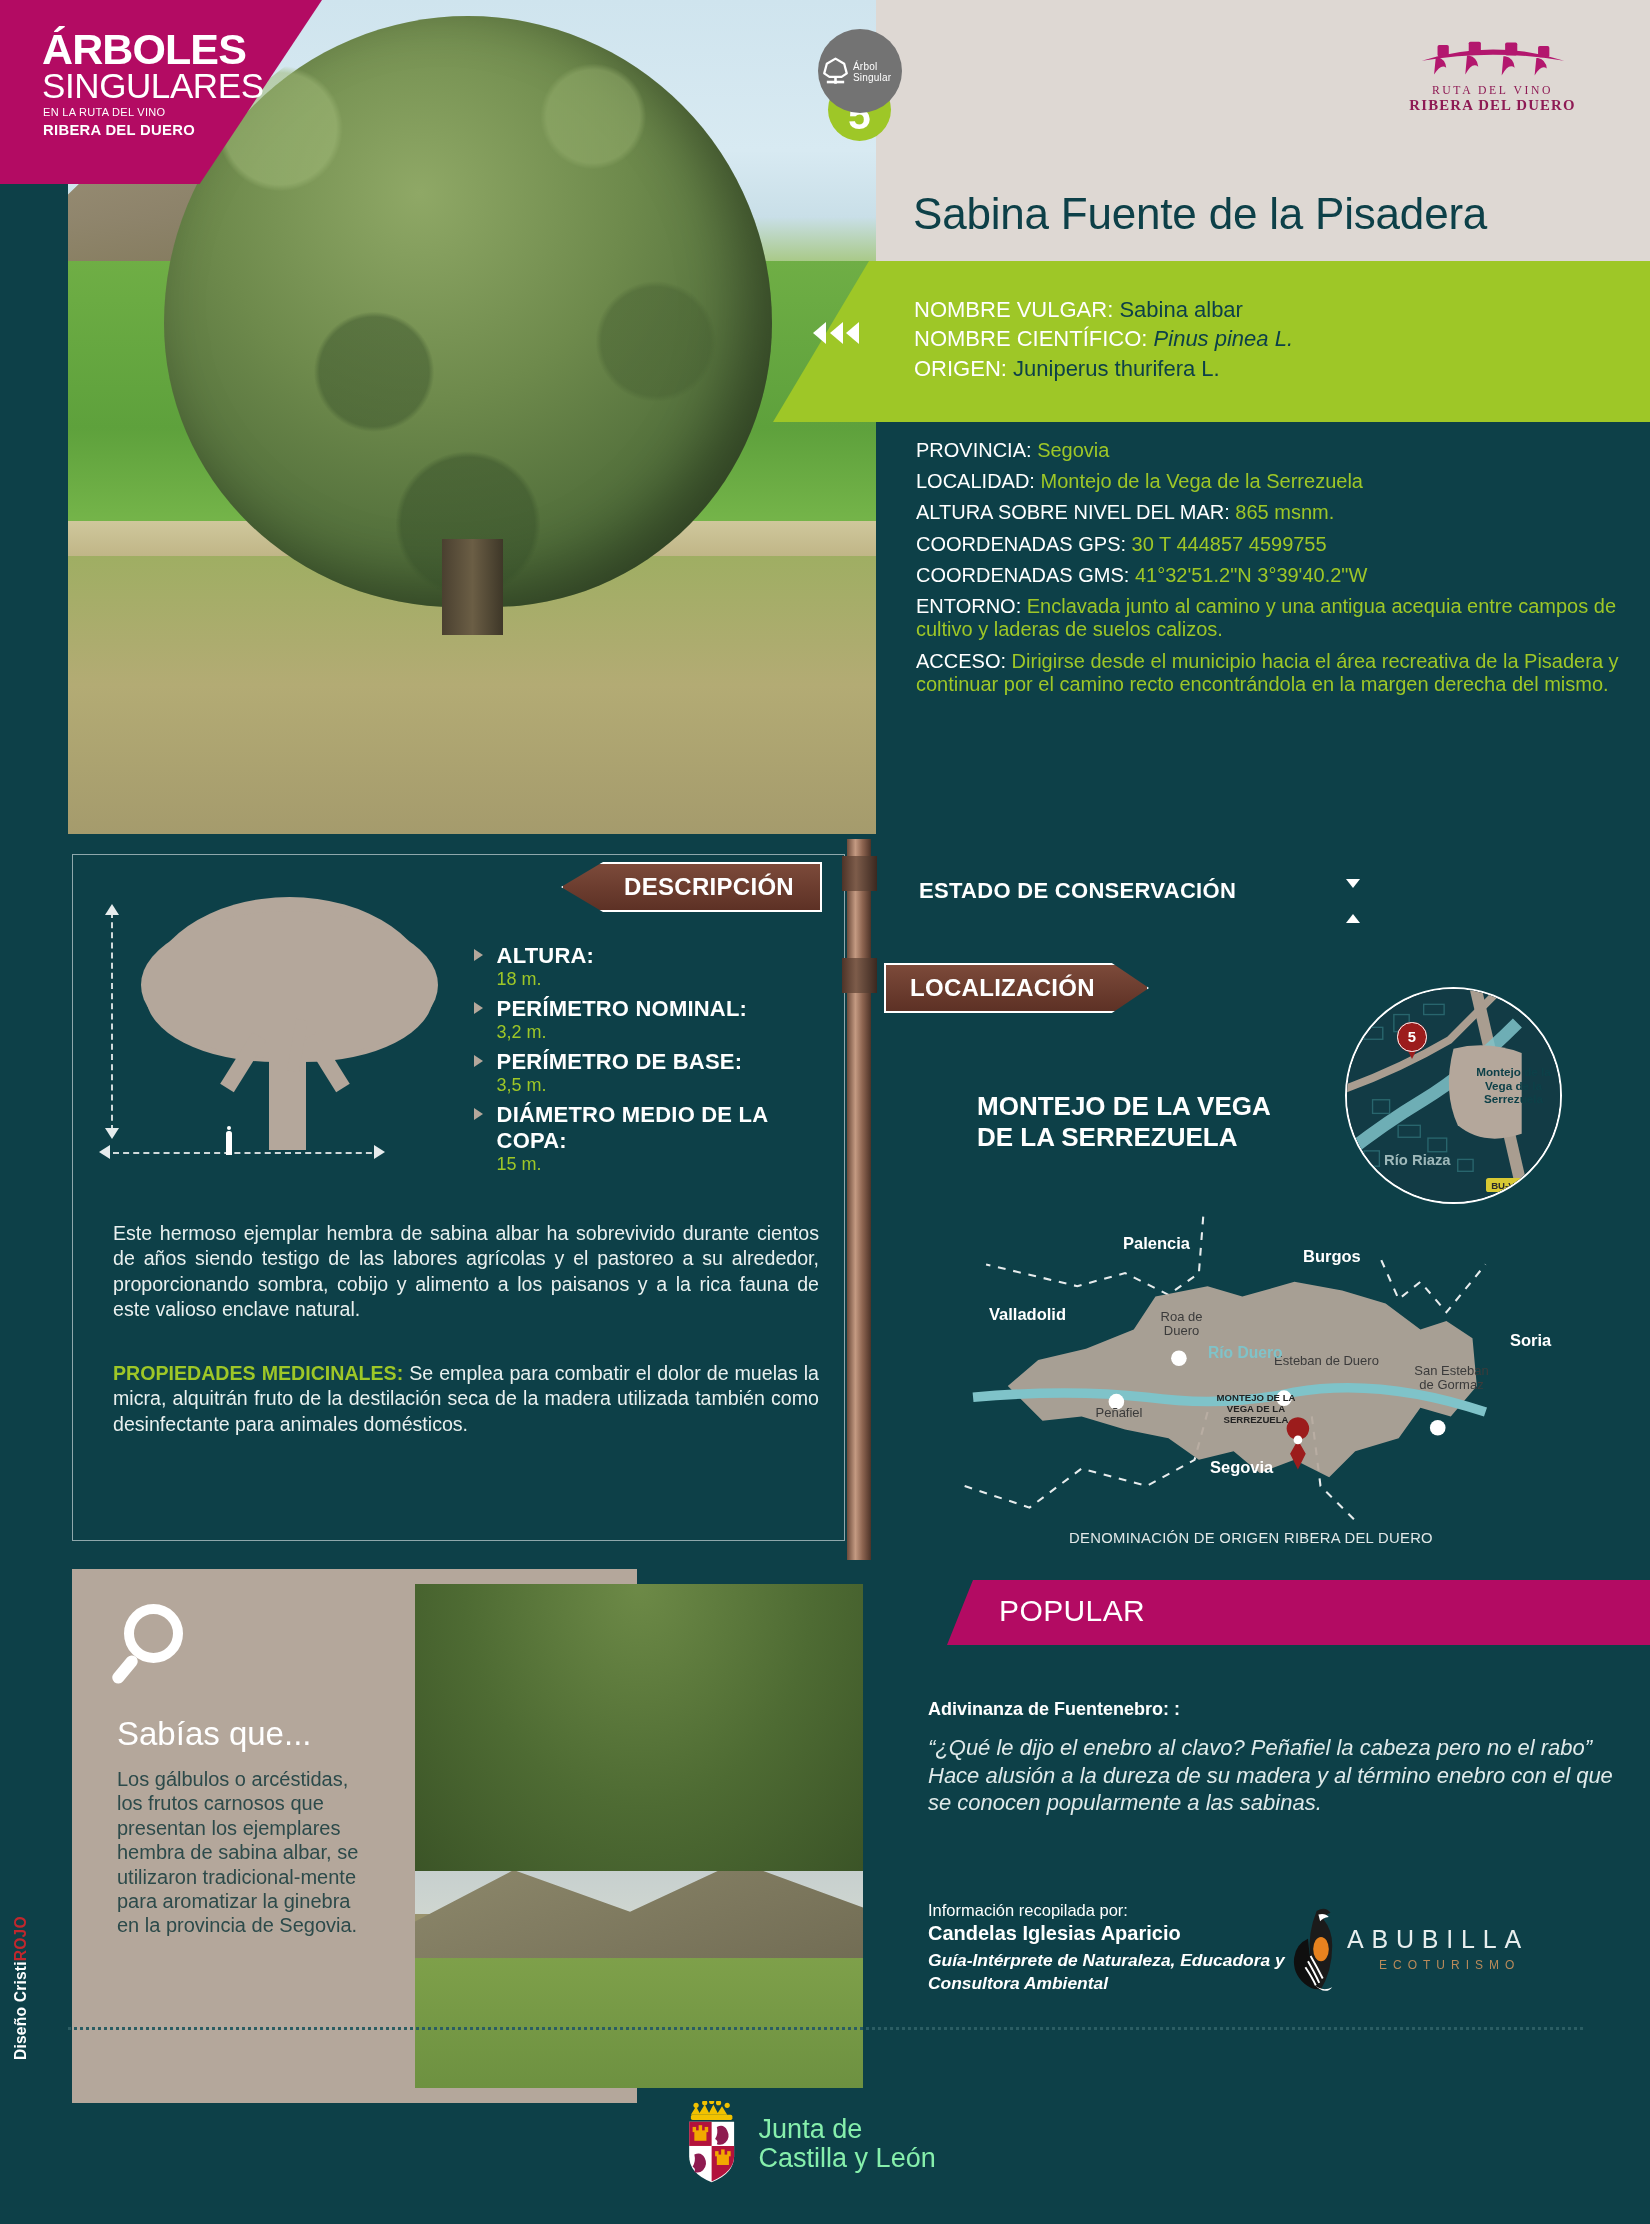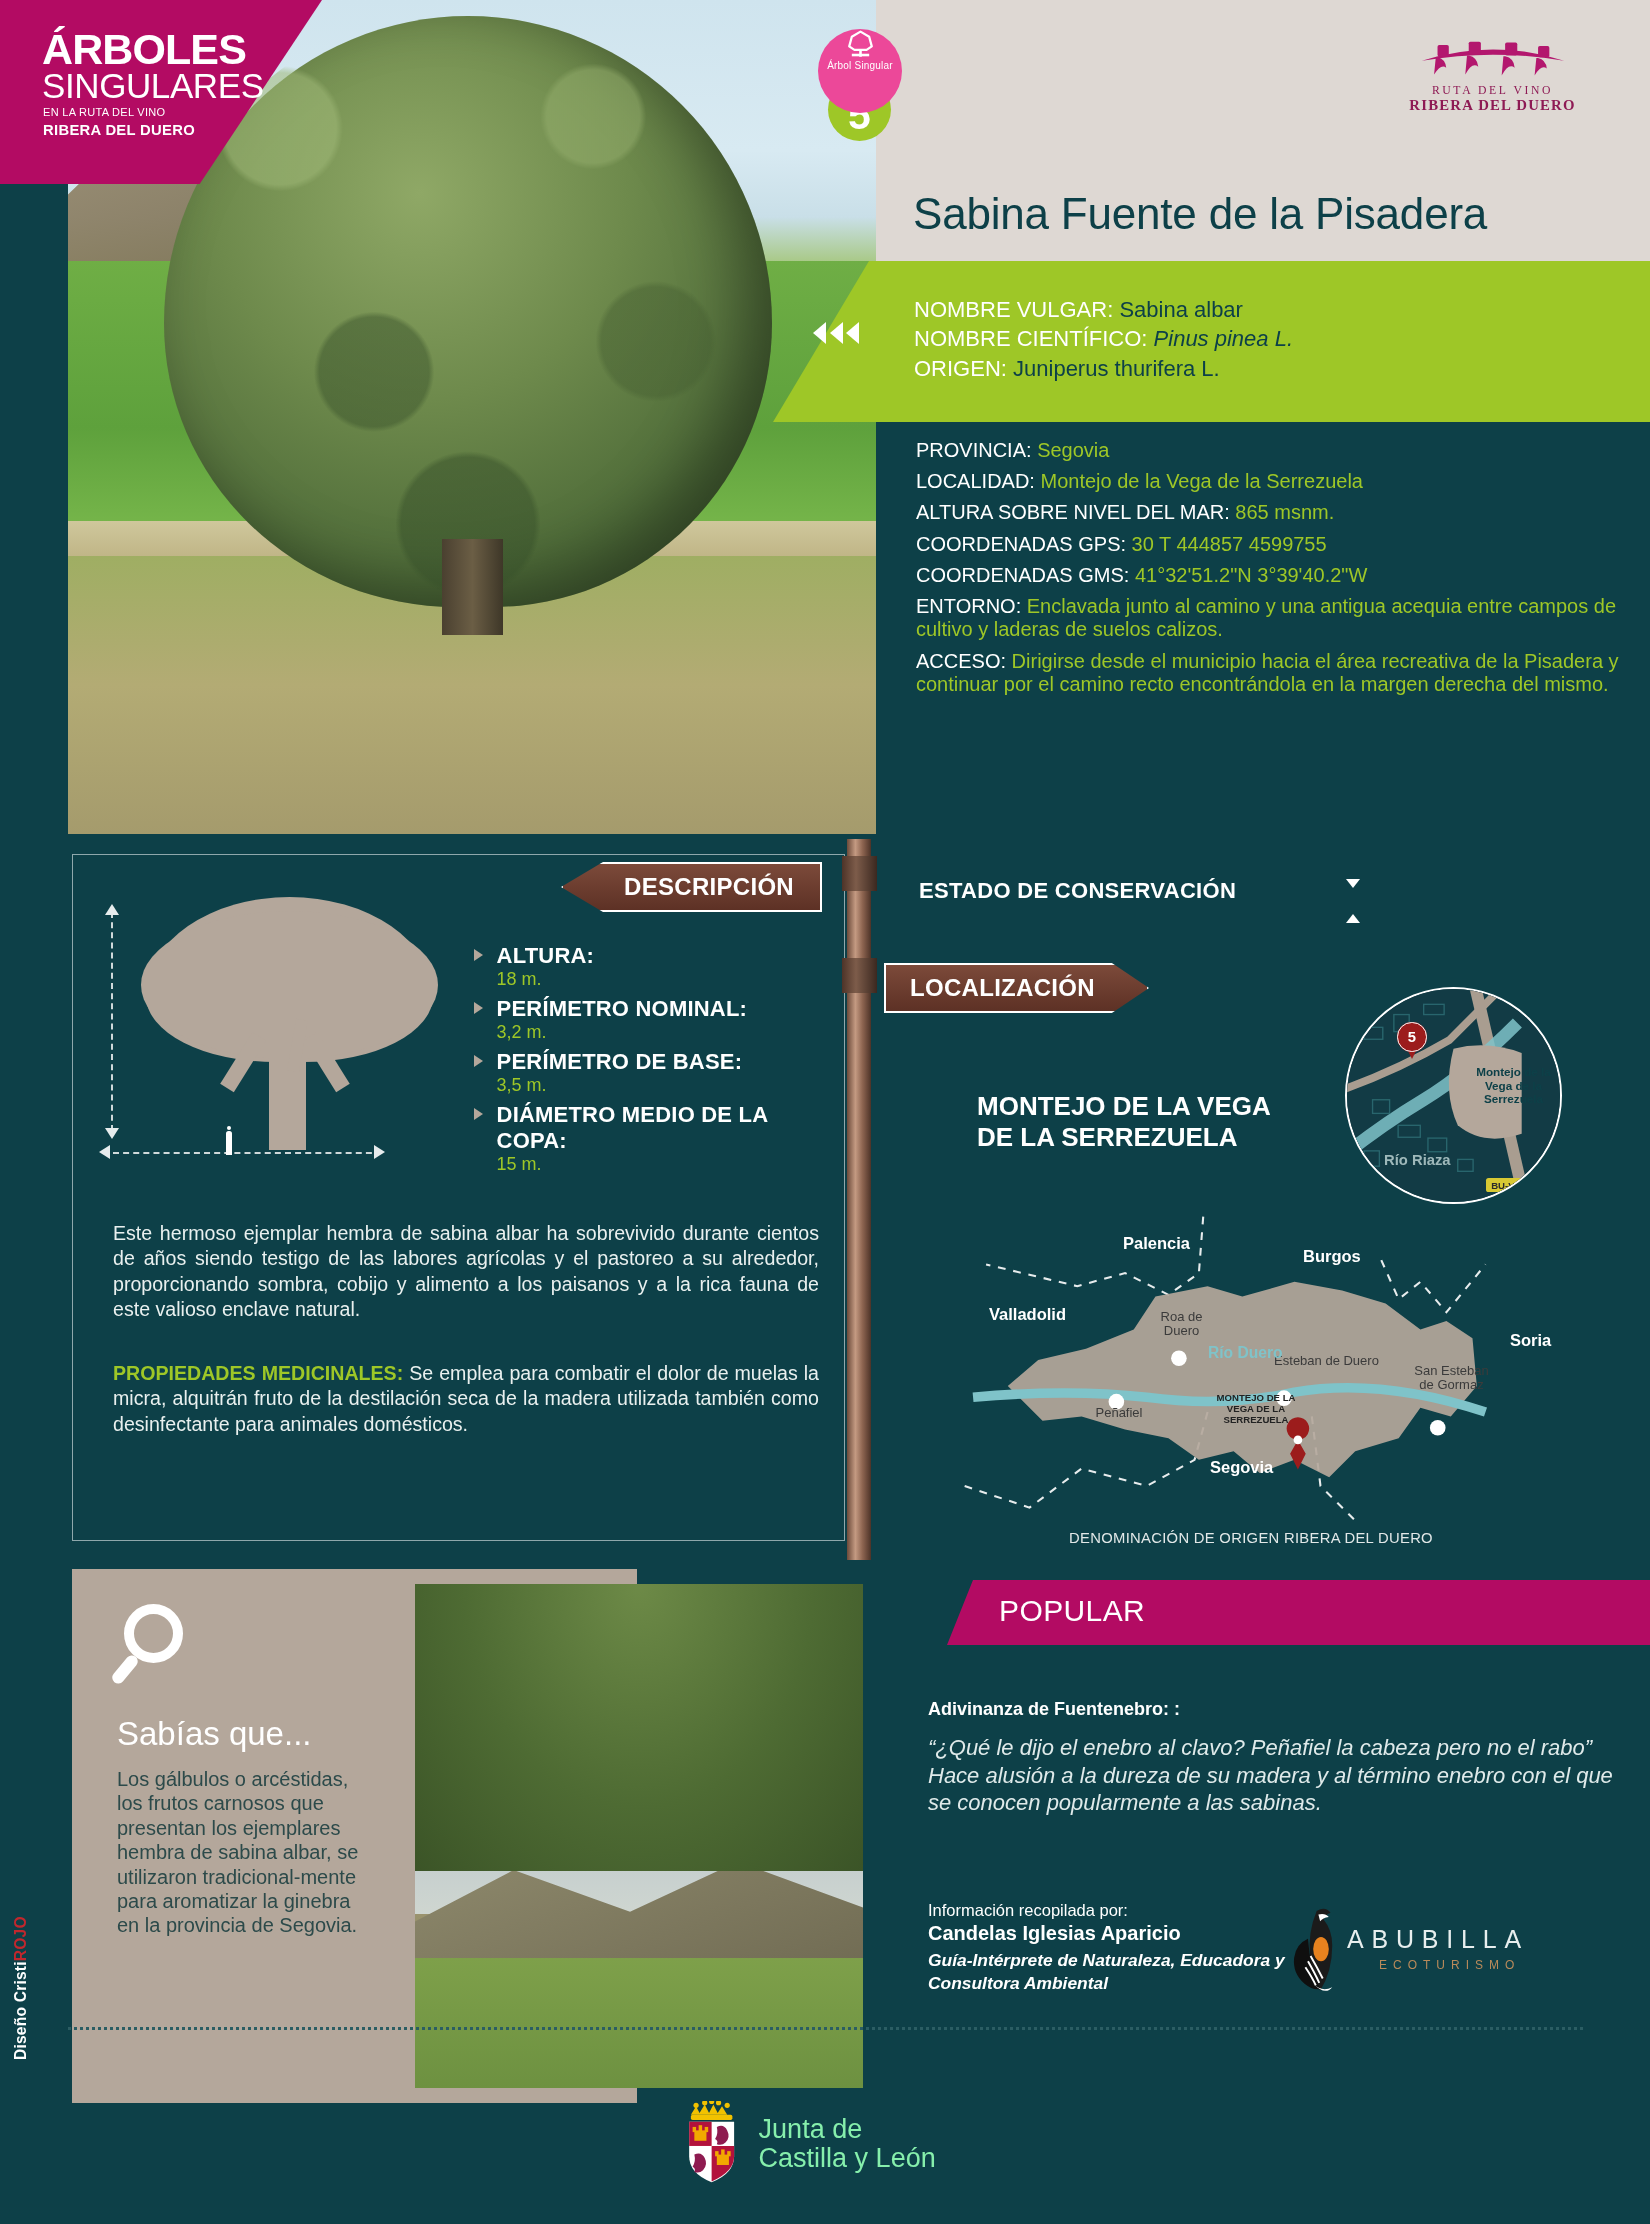--- a/index.html
+++ b/index.html
@@ -67,22 +67,22 @@
   }
   .poster-title {
     position:absolute; left:913px; top:189px; width:721px; height:64px;
     color:#0d4048; font-size:44px; font-weight:400; letter-spacing:-0.2px;
     font-family:"Liberation Sans", sans-serif;
     white-space:nowrap;
   }
 
   .badge-circle {
     position:absolute; left:818px; top:29px; width:84px; height:84px;
-    border-radius:50%; background:#ec4899; z-index:6;
-    display:flex; flex-direction:column; align-items:center; justify-content:flex-start;
+    border-radius:50%; background:#737373; z-index:6;
+    display:flex; flex-direction:row; align-items:center; justify-content:flex-end;
   }
   .badge-circle svg { width:35px; height:29.5px; display:block; }
   .badge-circle .blabel { color:#fff; font-size:10px; margin-top:1.7px; letter-spacing:0.2px; }
   .badge-num {
     position:absolute; left:828px; top:78px; width:63px; height:63px;
     border-radius:50%; background:#9ec727; z-index:5;
     color:#fff; font-size:41px; font-weight:700;
     display:flex; align-items:center; justify-content:center; padding-top:12px;
   }
 

